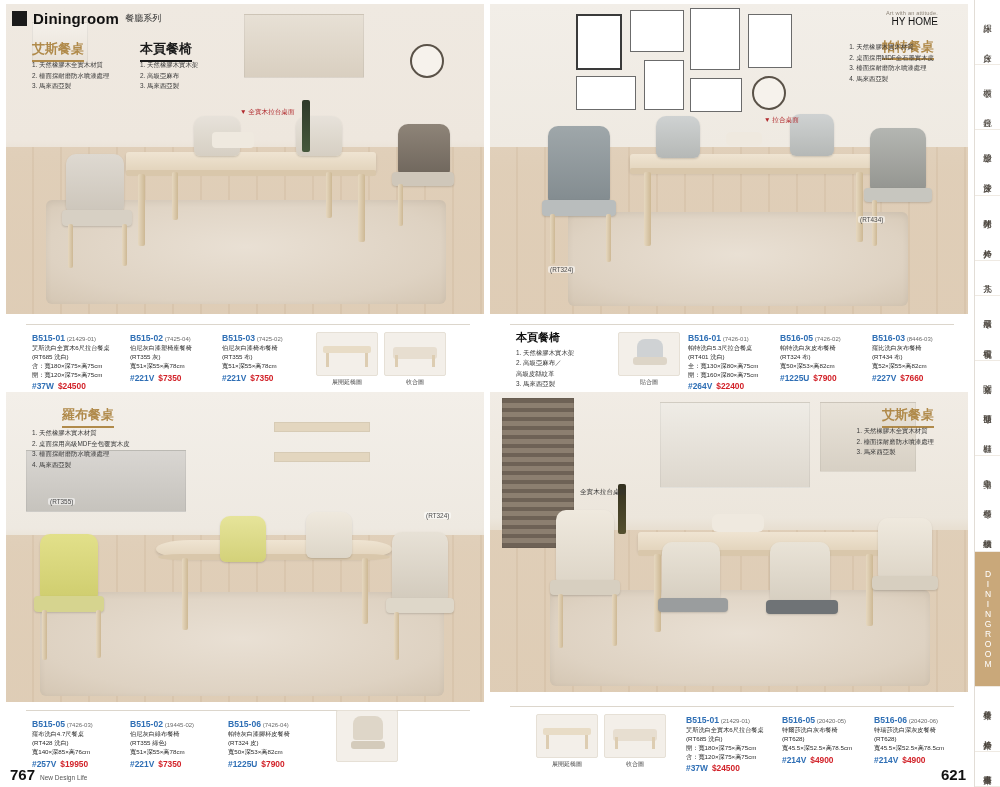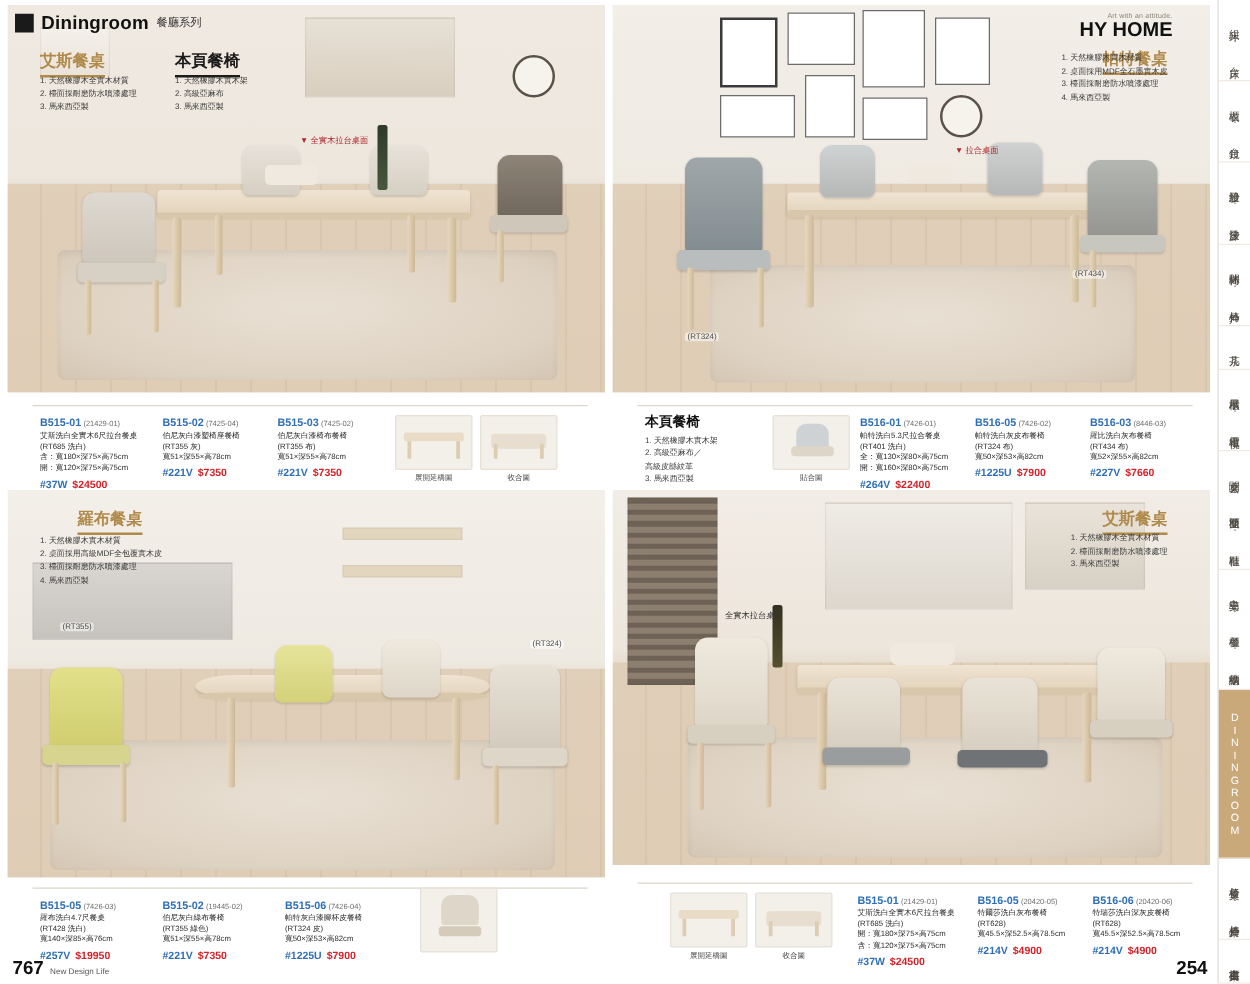--- a/index.html
+++ b/index.html
@@ -75,21 +75,21 @@
     position:absolute; left:6px; top:4px; width:478px; height:20px;
     display:flex; align-items:center; gap:6px;
   }
   .sq { width:15px; height:15px; background:#1a1a1a; }
   .series-title { font-size:15px; font-weight:bold; color:#111; letter-spacing:.2px; }
   .series-sub { font-size:9px; color:#333; }
   .hy-home {
     position:absolute; right:30px; top:6px; text-align:right; line-height:1.1;
   }
   .hy-home .tag { font-size:5.6px; color:#8c8377; letter-spacing:.2px;}
-  .hy-home .name { font-size:16px; font-weight:bold; color:#111; }
+  .hy-home .name { font-size:10px; font-weight:normal; color:#111; }
 
   
   .ttl { position:absolute; font-size:13px; font-weight:bold; color:#b08a4a; }
   .ttl .rule { display:block; height:2px; background:#b08a4a; margin-top:2px; }
 
   .callout { position:absolute; font-size:6.6px; color:#333; white-space:nowrap; }
 
   .codetag {
     position:absolute; font-size:6.4px; color:#4b4b4b; background:rgba(255,255,255,.55);
     padding:0 2px; border-radius:2px; white-space:nowrap;
@@ -527,21 +527,21 @@
       <div class="price"><span>#214V</span><span class="old">$4900</span></div>
     </div>
   </div>
 
   <div class="foot-l">
     <div class="pageno">767</div>
     <div class="footnote">New Design Life</div>
   </div>
   <div class="foot-r">
     <div class="footnote"></div>
-    <div class="pageno">254</div>
+    <div class="pageno">621</div>
   </div>
 
   <div class="rail">
     <div class="rail-item">床組 · 床台</div>
     <div class="rail-item">衣櫃 · 鏡台</div>
     <div class="rail-item">沙發組 · 沙發床</div>
     <div class="rail-item">休閒椅 · 戶外椅</div>
     <div class="rail-item">茶几</div>
     <div class="rail-item">展示櫃 · 電視櫃</div>
     <div class="rail-item">玄關桌 · 雙面櫃 · 鞋櫃</div>

